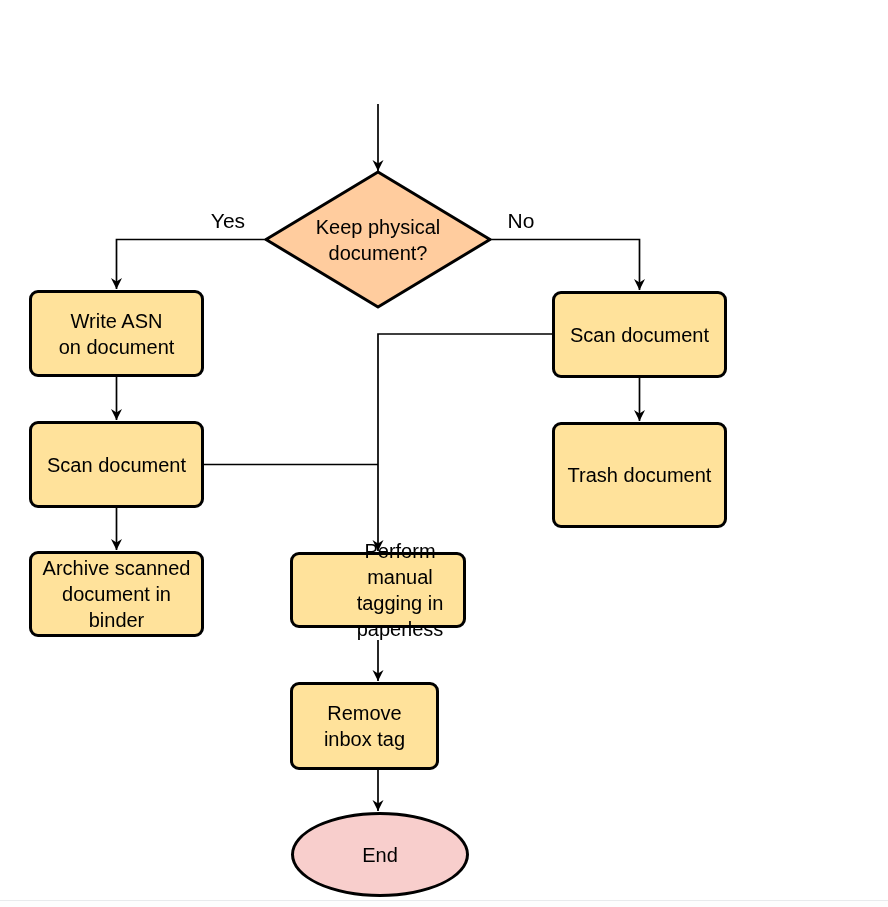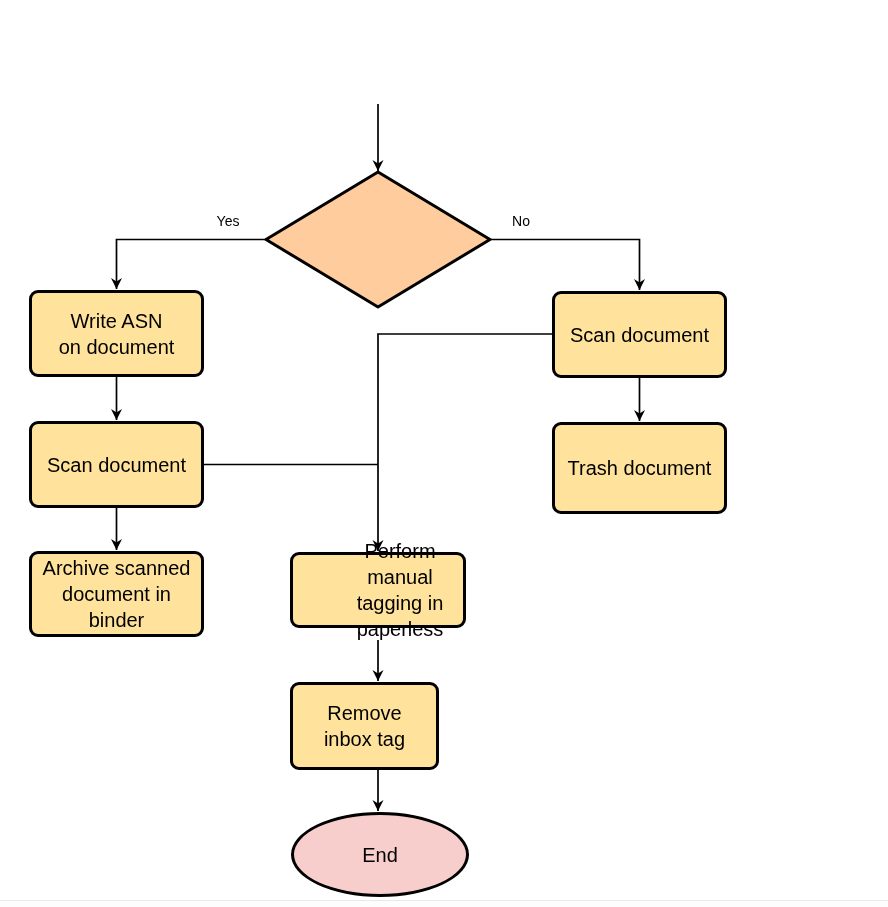--- a/index.html
+++ b/index.html
@@ -65,21 +65,21 @@
     width: 200px;
     text-align: center;
     font-size: 20px;
     line-height: 26px;
     white-space: pre-line;
   }
   .edge-label {
     position: absolute;
     width: 50px;
     text-align: center;
-    font-size: 14px;
+    font-size: 21px;
     line-height: 18px;
   }
   .edge-label.yes { left: 203px; top: 212px; }
   .edge-label.no  { left: 496px; top: 212px; }
   .annotation {
     position: absolute;
     left: 481px;
     top: 586px;
     width: 400px;
     font-size: 20px;
@@ -95,21 +95,21 @@
     height: 7px;
     background: #fdfdfd;
     border-top: 1px solid #e8eaec;
   }
   
   #n-start      { left: 291px; top: 18px;  width: 174px; height: 86px; }
   #n-write-asn  { left: 29px;  top: 290px; width: 175px; height: 87px; }
   #n-scan-left  { left: 29px;  top: 421px; width: 175px; height: 87px; }
   #n-archive    { left: 29px;  top: 551px; width: 175px; height: 86px; }
   #n-scan-right { left: 552px; top: 291px; width: 175px; height: 87px; }
-  #n-trash      { left: 552px; top: 422px; width: 175px; height: 92px; }
+  #n-trash      { left: 552px; top: 422px; width: 175px; height: 106px; }
   #n-tagging    { left: 290px; top: 552px; width: 176px; height: 76px; padding-left: 44px; }
   #n-remove     { left: 290px; top: 682px; width: 149px; height: 88px; }
   #n-end        { left: 291px; top: 812px; width: 178px; height: 85px; }
 </style>
 </head>
 <body>
 
 <div class="canvas">
 
   <svg class="edges" viewBox="0 0 888 907" xmlns="http://www.w3.org/2000/svg">
@@ -136,20 +136,22 @@
     <path class="edge" d="M204 464.5 L378 464.5"></path>
 
     <path class="edge" d="M378 640 L378 681" marker-end="url(#arrowhead)"></path>
 
     <path class="edge" d="M378 770 L378 811" marker-end="url(#arrowhead)"></path>
 
     <polygon class="diamond" points="378,172 490,239.5 378,307 266,239.5"></polygon>
   </svg>
 
 
+  <div class="decision-label">Keep physical
+document?</div>
 
   <div class="edge-label yes">Yes</div>
   <div class="edge-label no">No</div>
 
   <div class="node process" id="n-write-asn">
     <span>Write ASN
 on document</span>
   </div>
 
   <div class="node process" id="n-scan-left">

